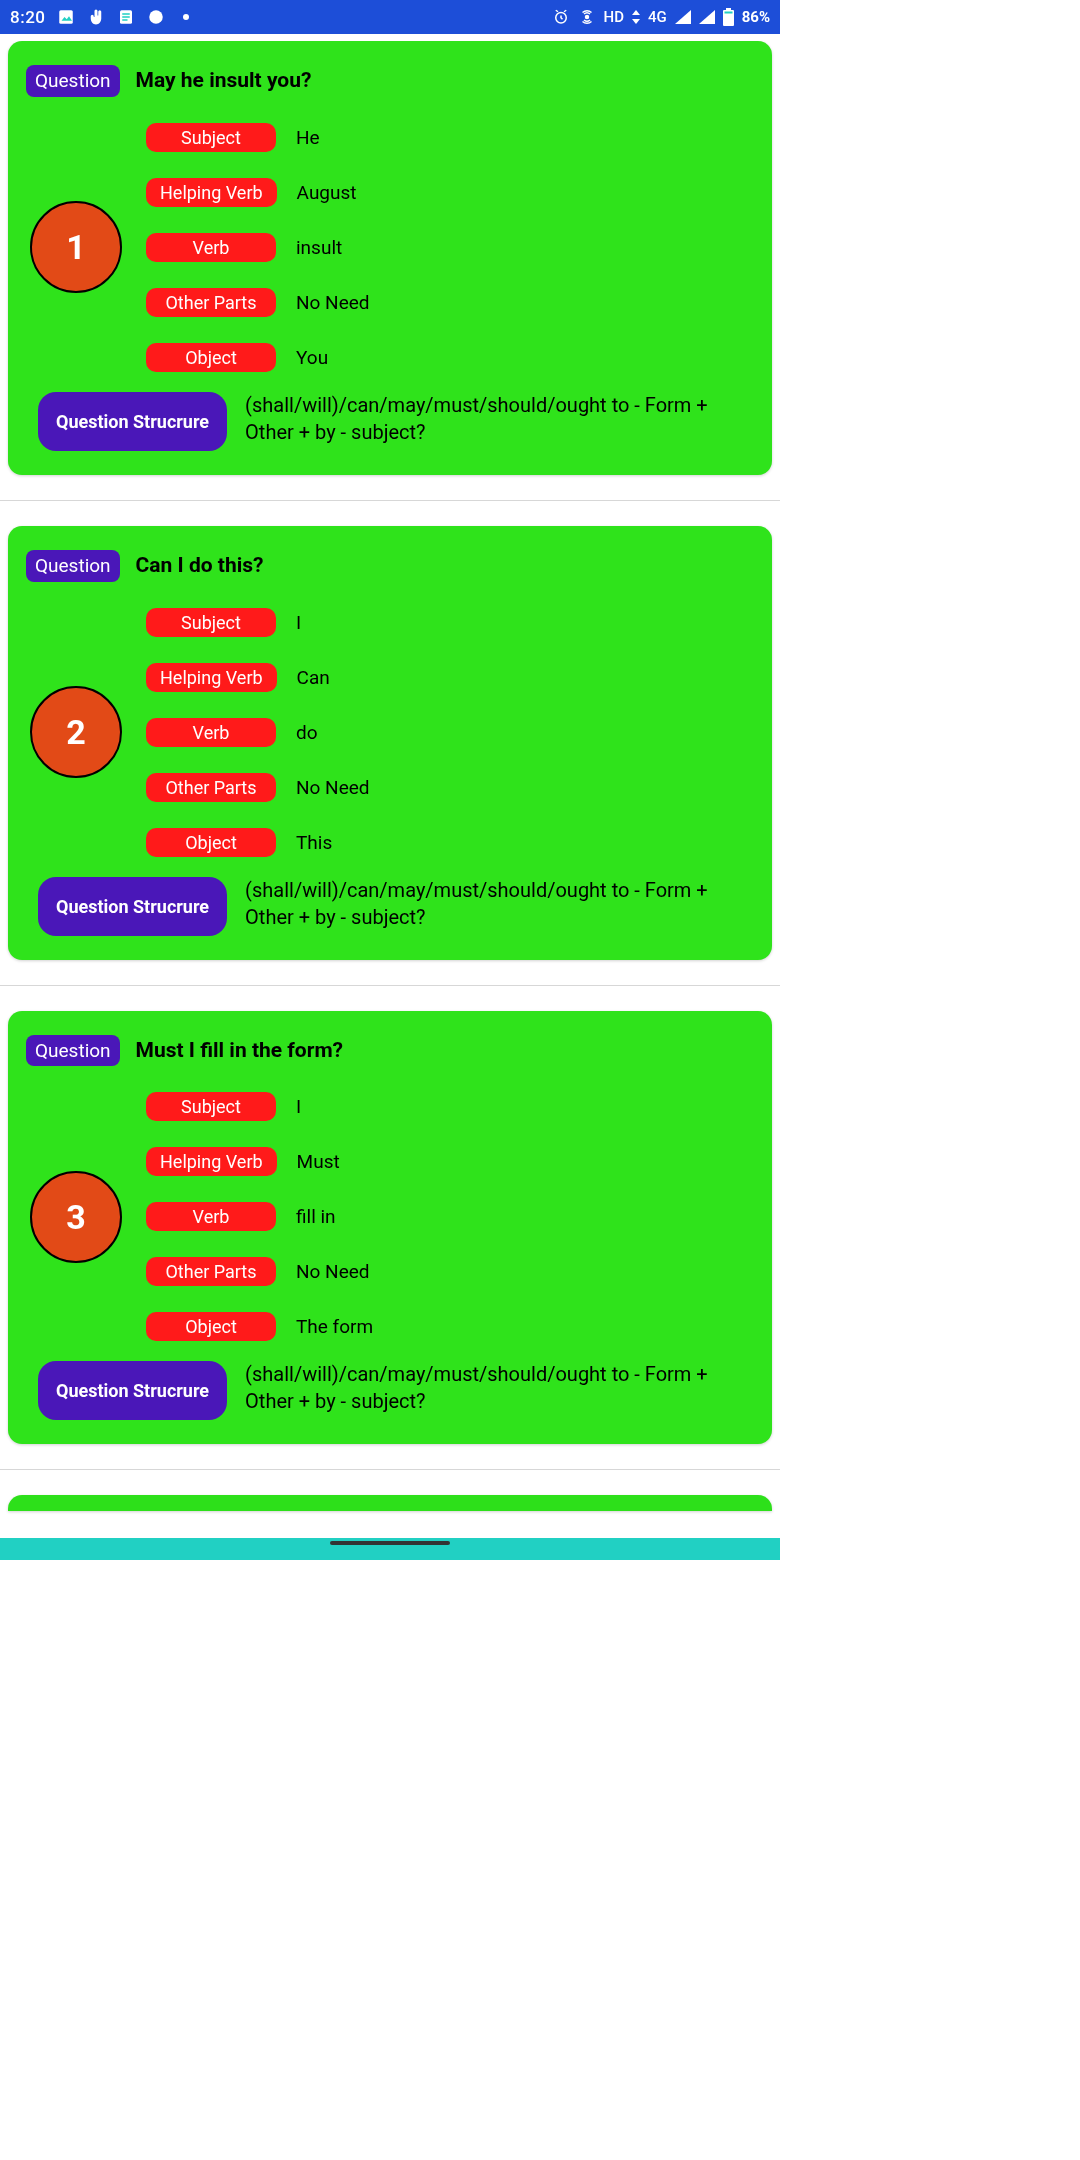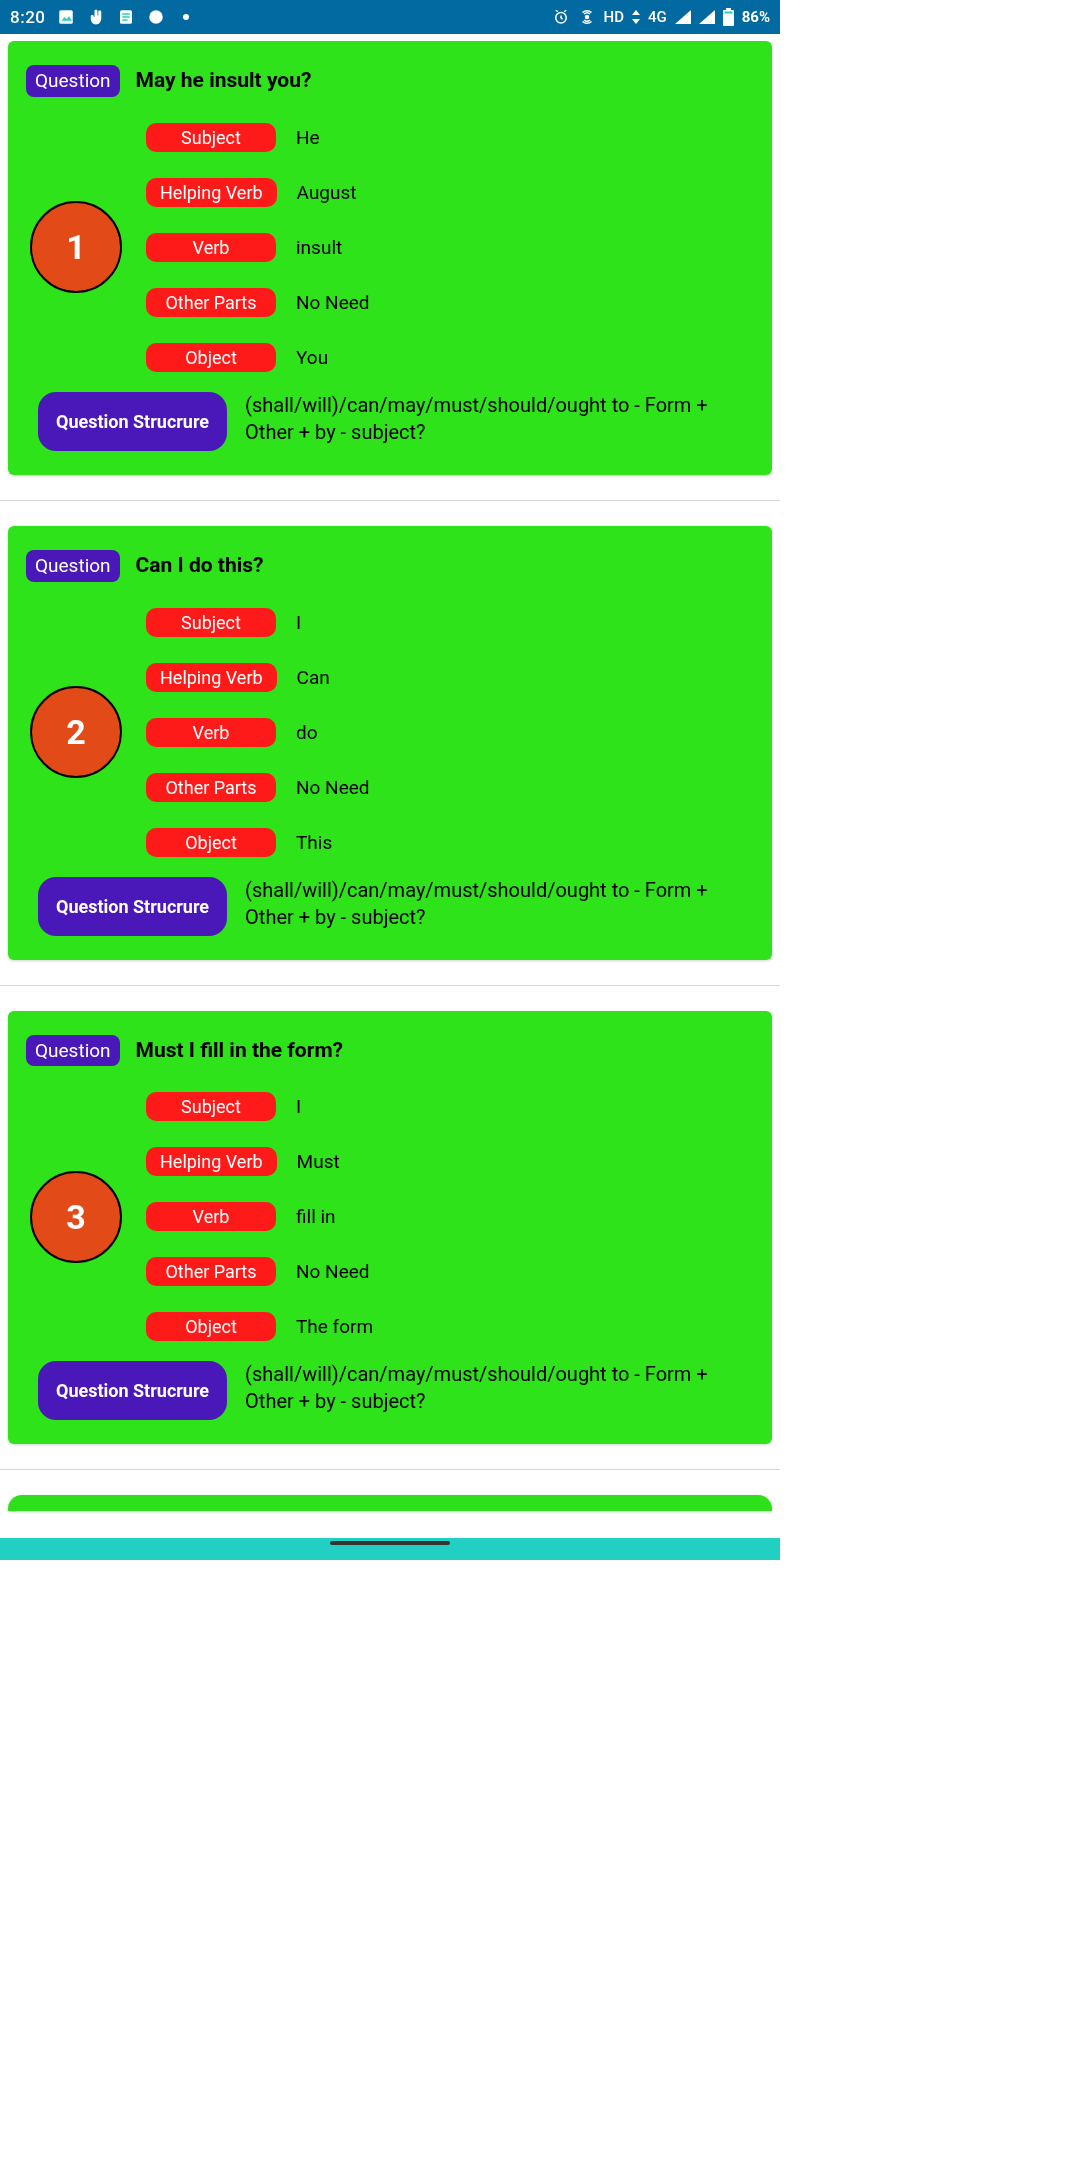--- a/index.html
+++ b/index.html
@@ -7,21 +7,21 @@
   body {
     font-family: -apple-system, Roboto, "Helvetica Neue", Arial, sans-serif;
     background: #ffffff;
     overflow: hidden;
     color: #000;
   }
 
   
   .status-bar {
     height: 34px;
-    background: #0369a1;
+    background: #1d4ed8;
     display: flex;
     align-items: center;
     padding: 0 10px;
     color: #fff;
     font-size: 17px;
     font-weight: 500;
   }
   .status-left { display: flex; align-items: center; gap: 12px; }
   .status-left .clock { letter-spacing: 0.5px; }
   .status-right { margin-left: auto; display: flex; align-items: center; gap: 8px; font-size: 15px; }
@@ -34,21 +34,21 @@
   .scroll-area {
     height: calc(100% - 34px - 7px - 22px - 6px);
     overflow: hidden;
     background: #fff;
   }
 
   
   .card {
     margin: 0 8px 25px 8px;
     background: #2fe31b;
-    border-radius: 6px;
+    border-radius: 14px;
     padding: 24px 18px 24px 18px;
     box-shadow: 0 1px 3px rgba(0,0,0,0.18);
     position: relative;
   }
   .card:first-child { margin-top: 0; }
 
   
   .card-head {
     display: flex;
     align-items: flex-start;

